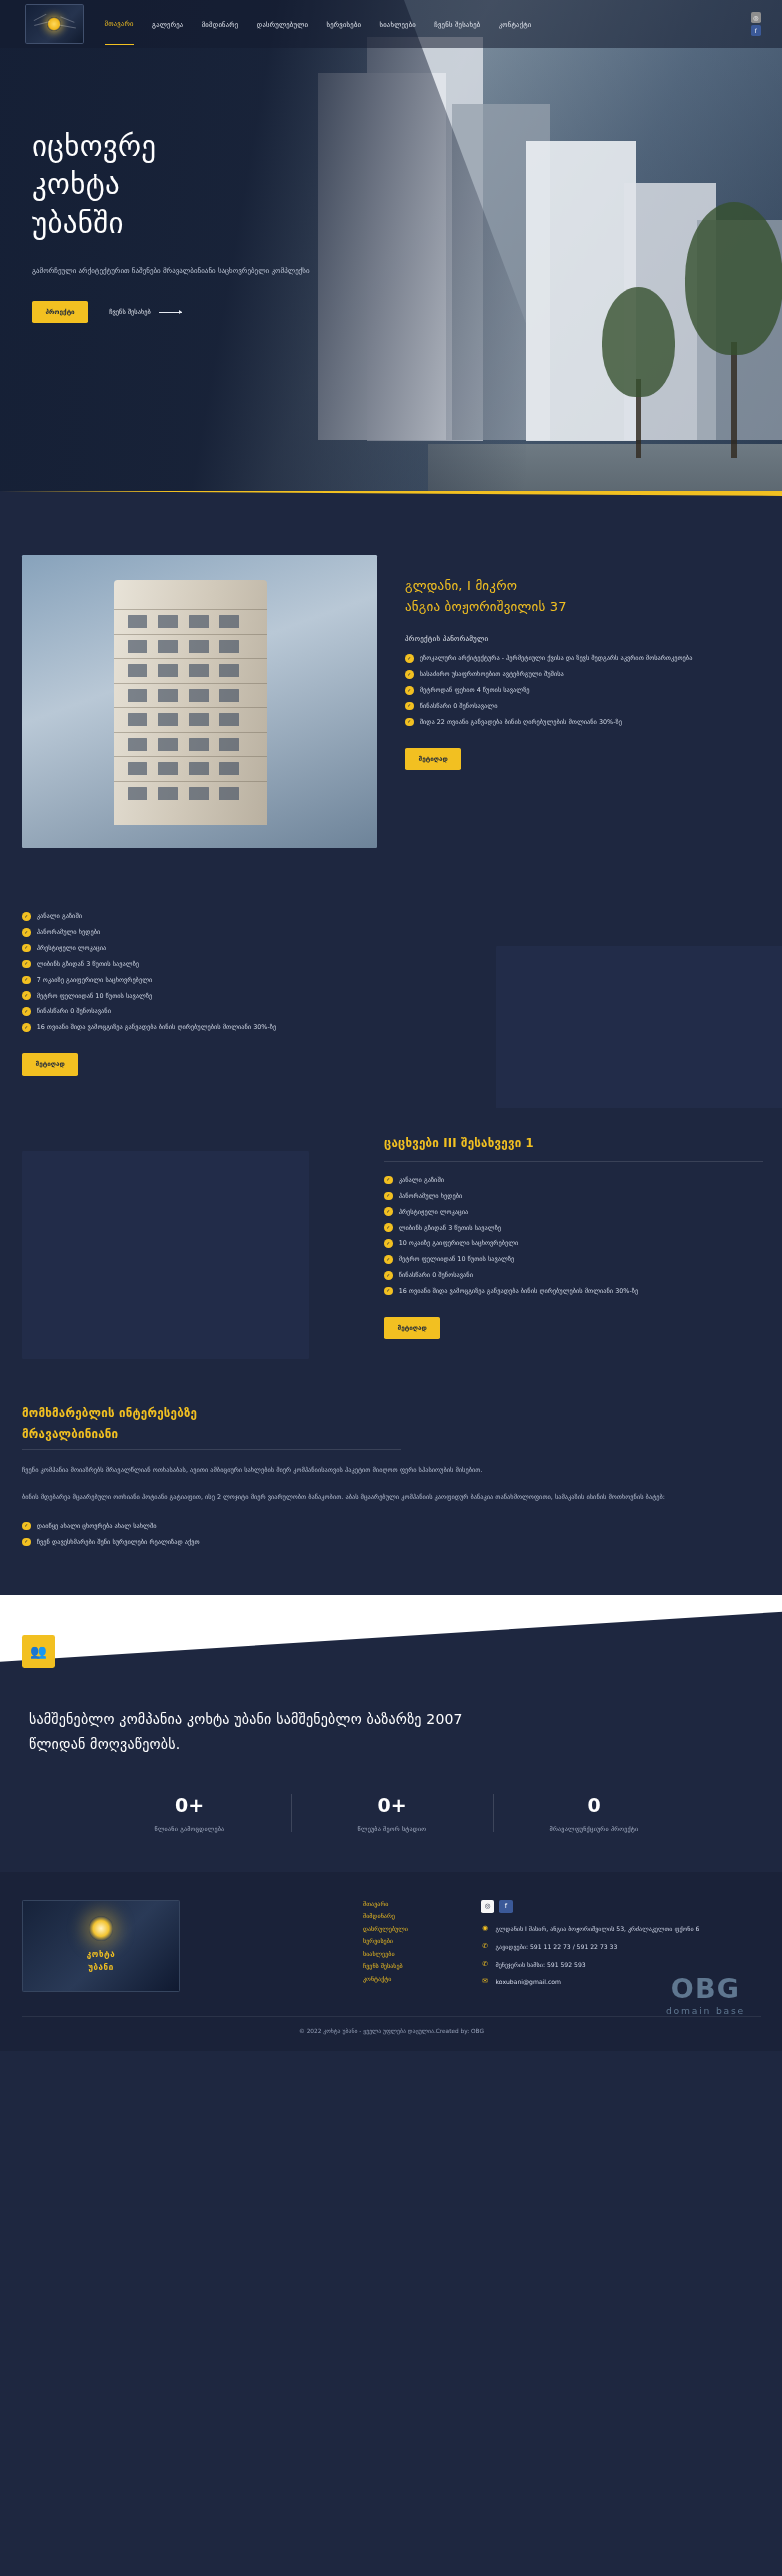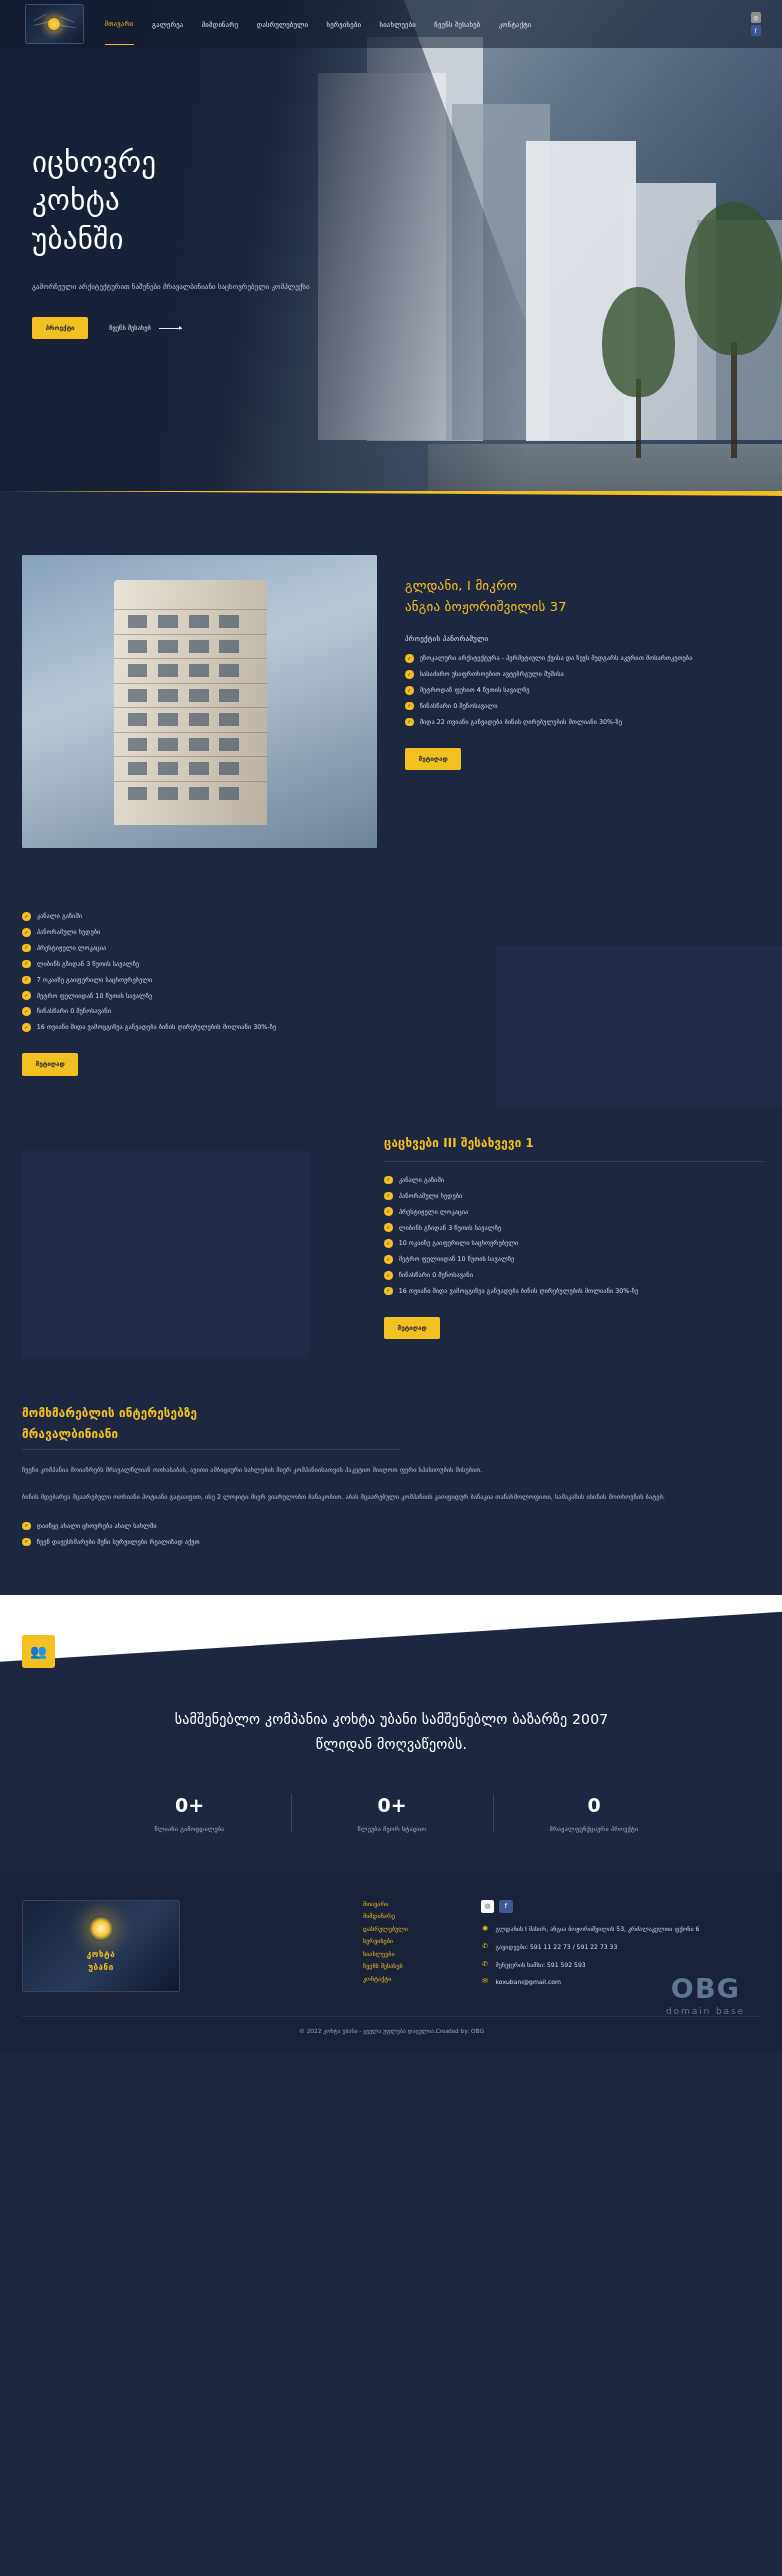--- a/index.html
+++ b/index.html
@@ -76,21 +76,20 @@
   }
   .hero-overlay {
     position: absolute; left: 0; top: 0; width: 526px; height: 517px;
     background: linear-gradient(100deg, rgba(20,30,52,0.97) 0%, rgba(20,30,52,0.94) 45%, rgba(20,30,52,0.0) 99%);
     clip-path: polygon(0 0, 404px 0, 599px 517px, 0 517px);
   }
   .hero-content { position: absolute; left: 32px; top: 127px; width: 342px; z-index: 10; }
   .hero-title {
     font-size: 29px; line-height: 1.32; font-weight: 400; color: #ffffff;
     letter-spacing: 0.3px;
-    margin-top: 16px;
   }
   .hero-sub {
     margin-top: 22px; font-size: 7px; line-height: 2; color: #c3cbdb;
     max-width: 278px;
   }
   .hero-btns { margin-top: 23px; display: flex; align-items: center; gap: 21px; }
   .btn-y {
     background: #f2c021; color: #17233c; border: none; cursor: pointer;
     font-size: 6.4px; font-weight: bold; padding: 7.3px 13.5px; border-radius: 1.8px;
     font-family: "DejaVu Sans", "Liberation Sans", sans-serif;
@@ -189,21 +188,21 @@
   }
   .stats {
     position: relative; width: 783px; background: #1e2740; padding: 0 0 40px 0;
   }
   .stats .icon-badge {
     position: absolute; left: 22px; top: -27px; width: 33px; height: 33px;
     background: #f2c021; border-radius: 2.4px; color: #1e2740;
     display: flex; align-items: center; justify-content: center; font-size: 13.5px;
   }
   .stats h2 {
-    padding: 45px 29px 0 29px; text-align: center;
+    padding: 45px 29px 0 29px; 
     font-size: 14px; line-height: 1.8; letter-spacing: 0.2px; color: #ffffff; font-weight: normal;
   }
   .stat-row {
     margin-top: 37px; display: flex; justify-content: center; gap: 0;
   }
   .stat {
     width: 202px; text-align: center; padding: 0 12.2px;
     border-left: 0.6px solid rgba(255,255,255,0.14);
   }
   .stat:first-child { border-left: none; }

